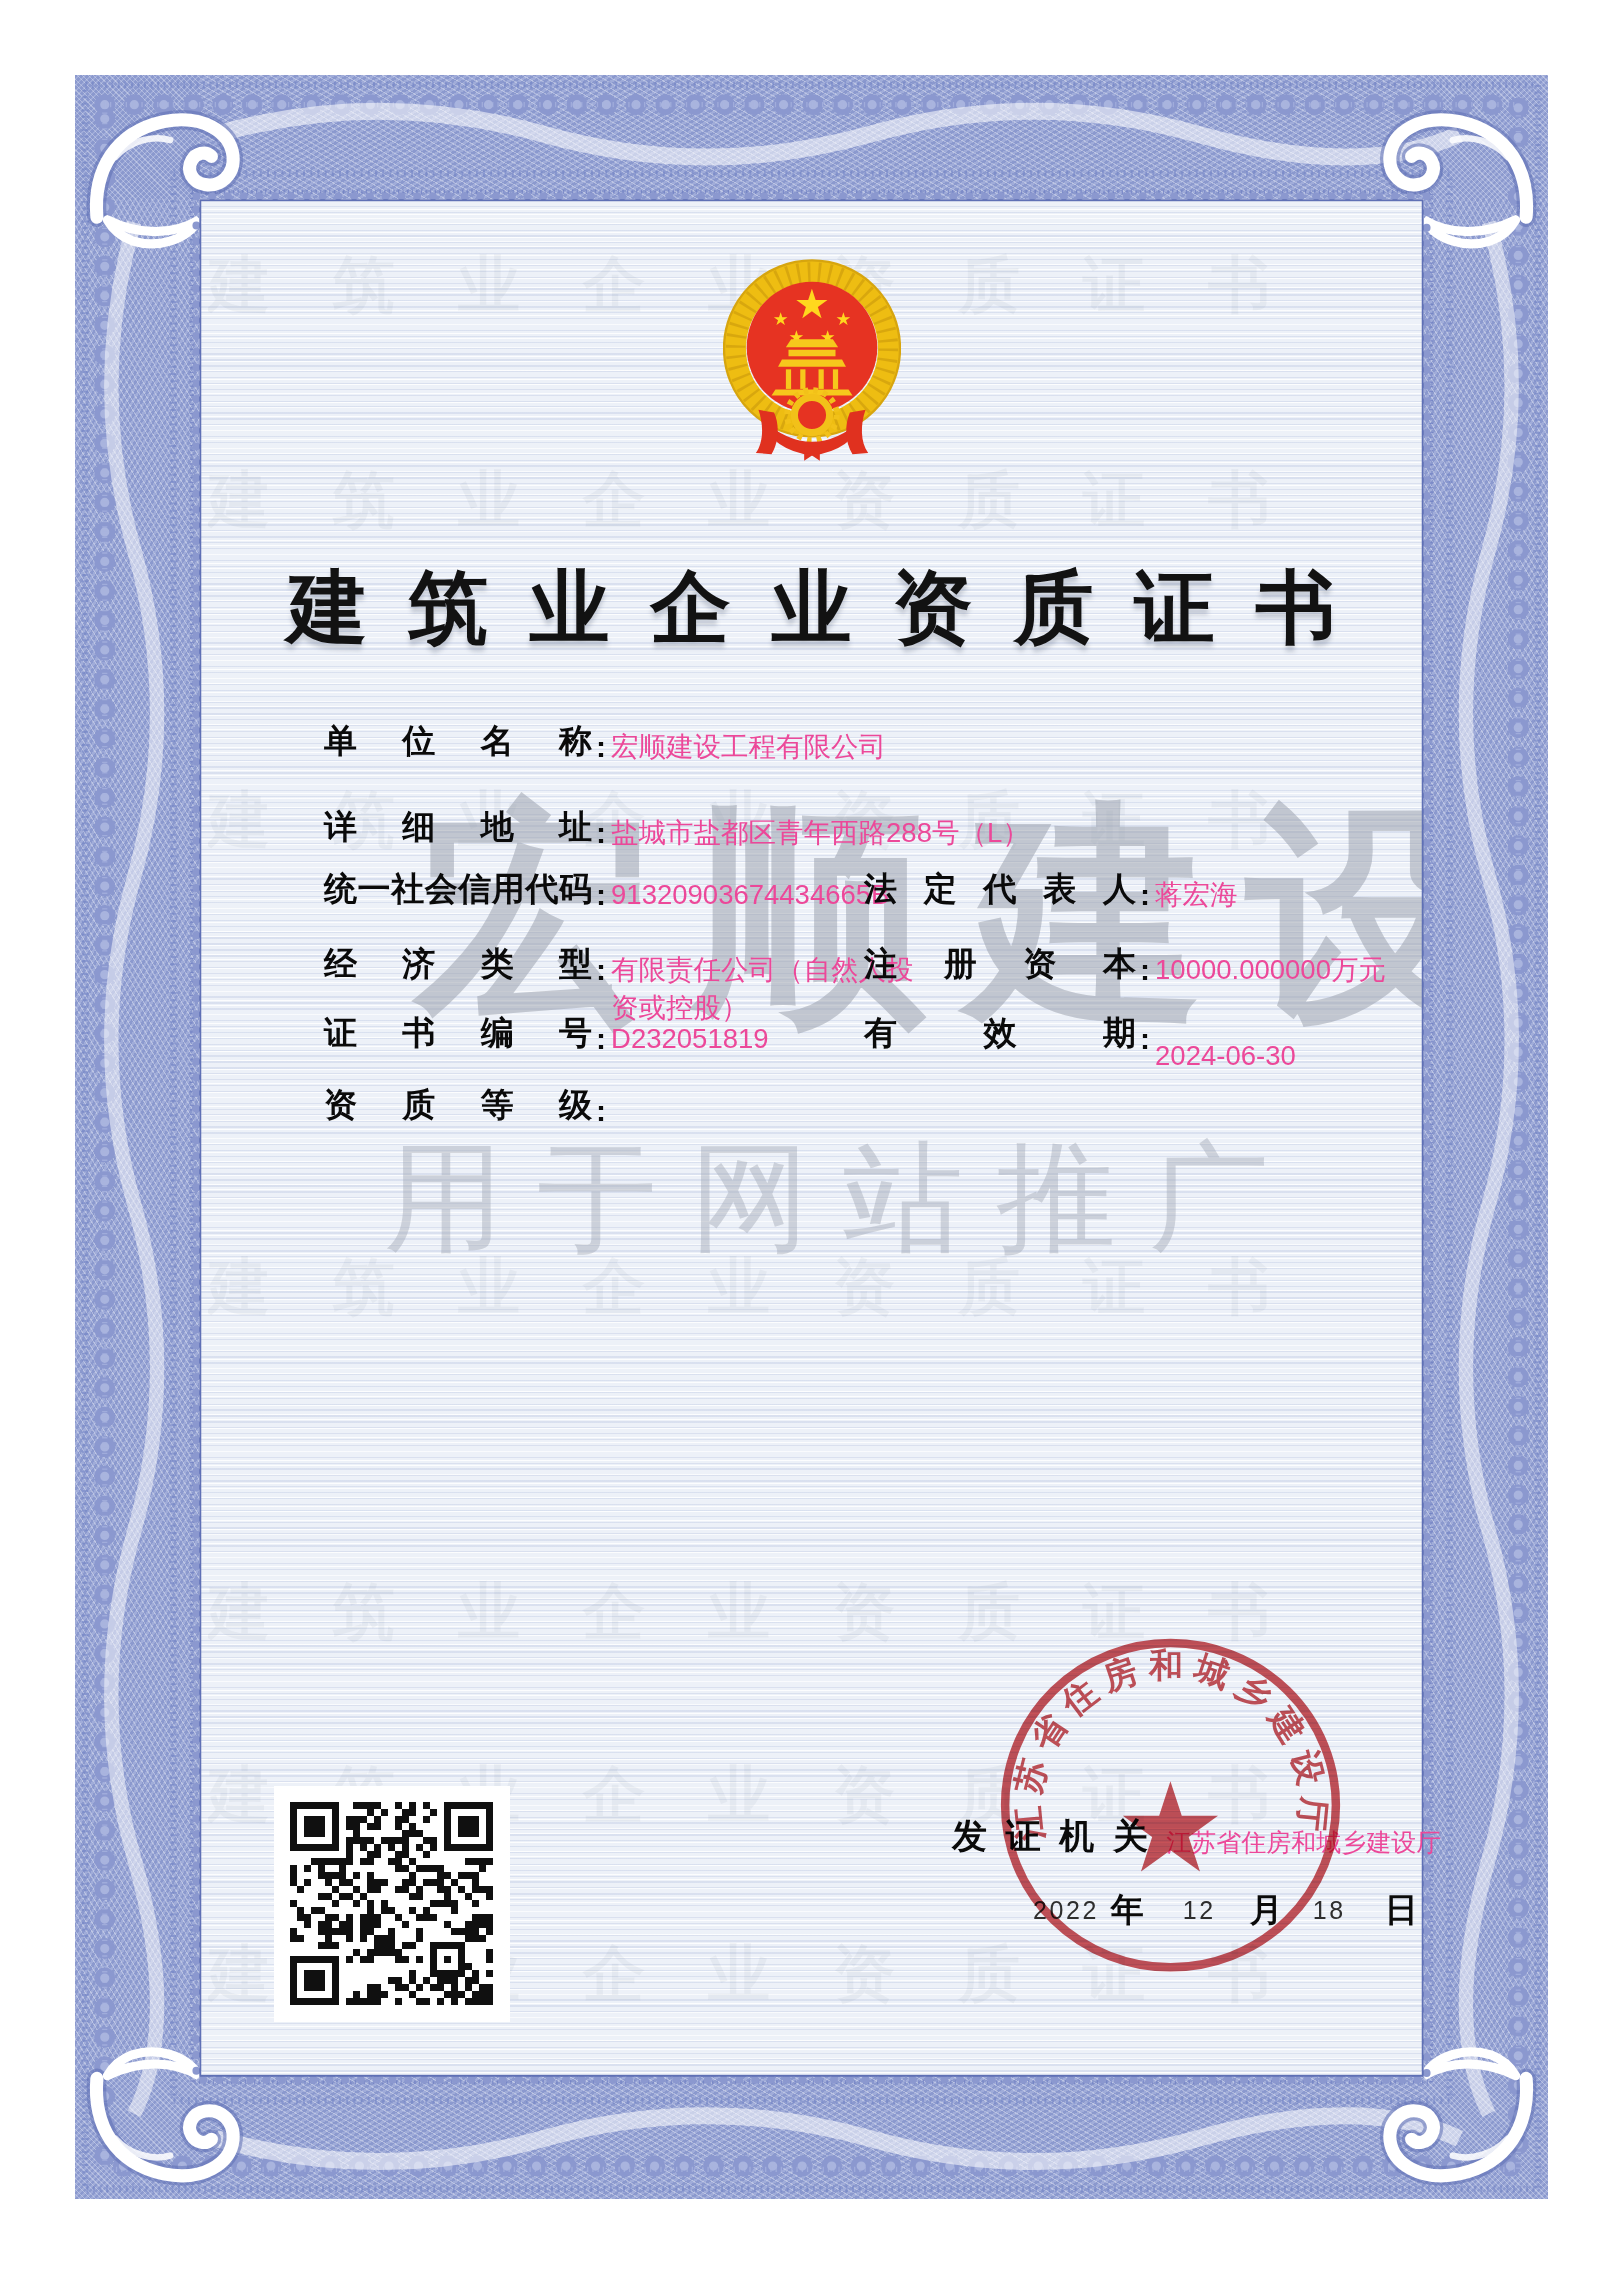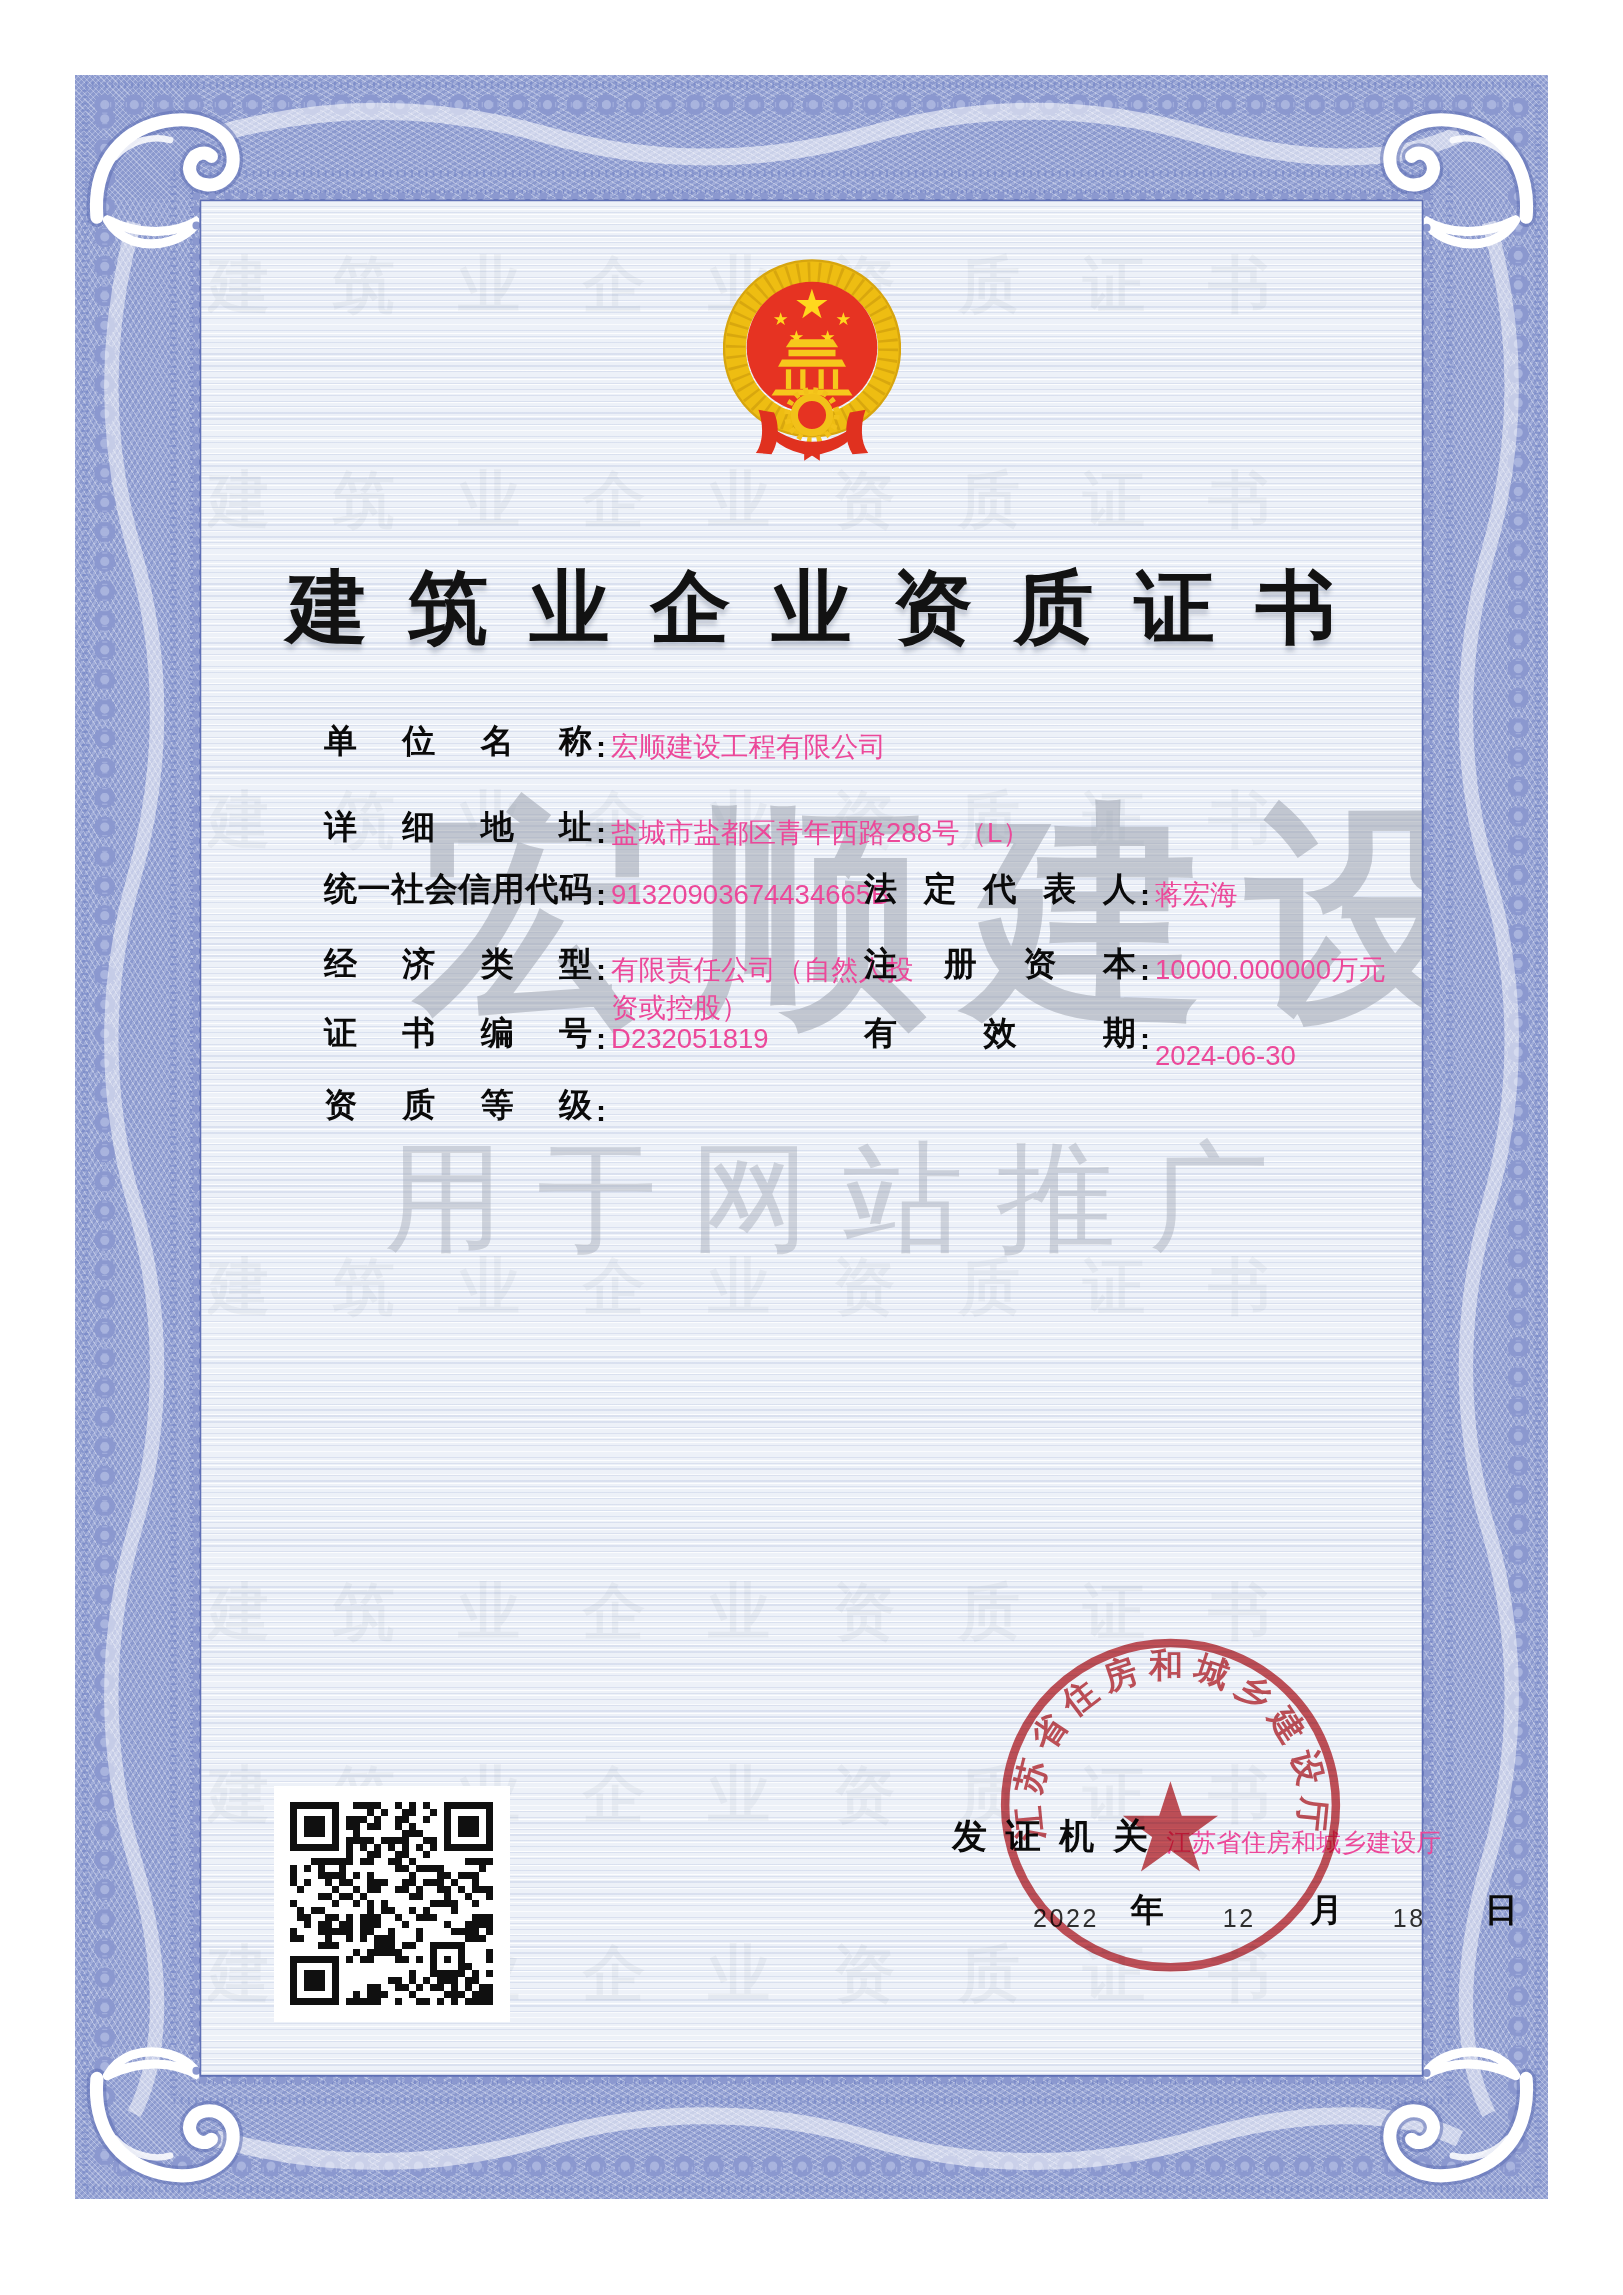--- a/index.html
+++ b/index.html
@@ -49,21 +49,21 @@
   .colon{font-size:30px;font-weight:700;color:#0a0a0a;margin:0 5.2px 0 3.9px;transform:translateY(6.5px);}
   .val{font-size:27.5px;font-weight:400;color:#ec4899;line-height:1.38;padding-top:5.2px;white-space:nowrap;}
   .val .l2{display:block;}
   .pt30{padding-top:22px;text-align:center;}
 
   
   #issuer{left:952px;top:1817px;display:flex;align-items:flex-start;}
   #issuer .lab{font-size:35px;}
   #issuer .iw{width:196px;}
   #issuer .val{font-size:25px;margin-left:18.3px;padding-top:7.9px;}
-  #dateline{left:1033px;top:1888px;display:flex;align-items:flex-end;color:#262626;gap:20px;}
+  #dateline{left:1033px;top:1888px;display:flex;align-items:center;color:#262626;}
   #dateline .num{font-size:25px;letter-spacing:2.6px;color:#2e2e2e;}
   #dateline .unit{font-size:33px;font-weight:700;color:#0a0a0a;}
   .ml18{margin-left:11.8px}.ml46{margin-left:30px}.ml52{margin-left:34px}.ml60{margin-left:39px}
 
   
   #qrpanel{left:274px;top:1786px;width:236px;height:236px;background:#ffffff;}
   #qr{position:absolute;left:16.4px;top:16.4px;width:203px;height:203px;}
 
   
   #seal{left:994px;top:1635px;mix-blend-mode:multiply;opacity:.88;}

